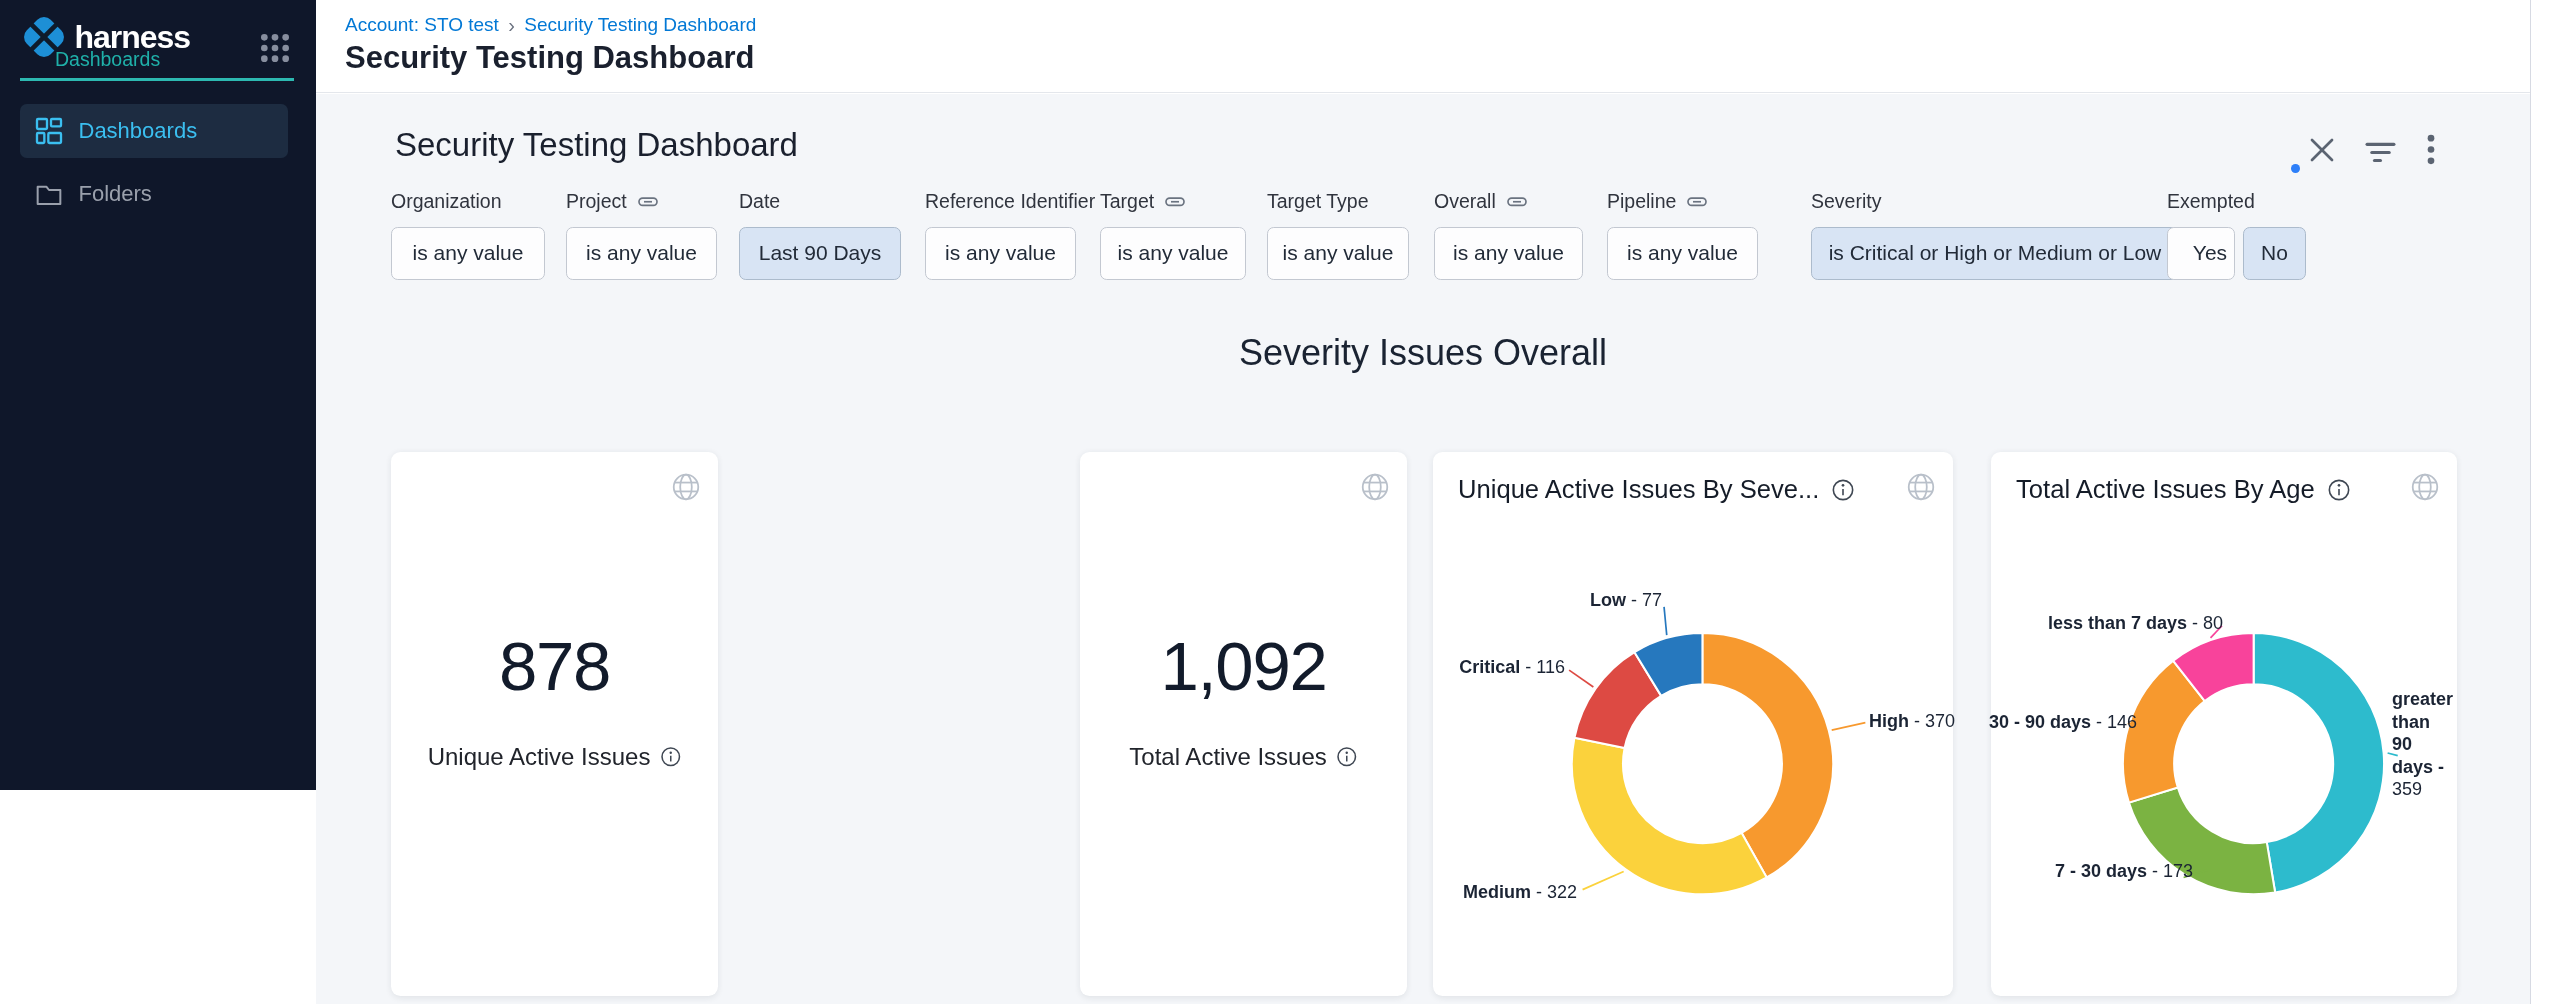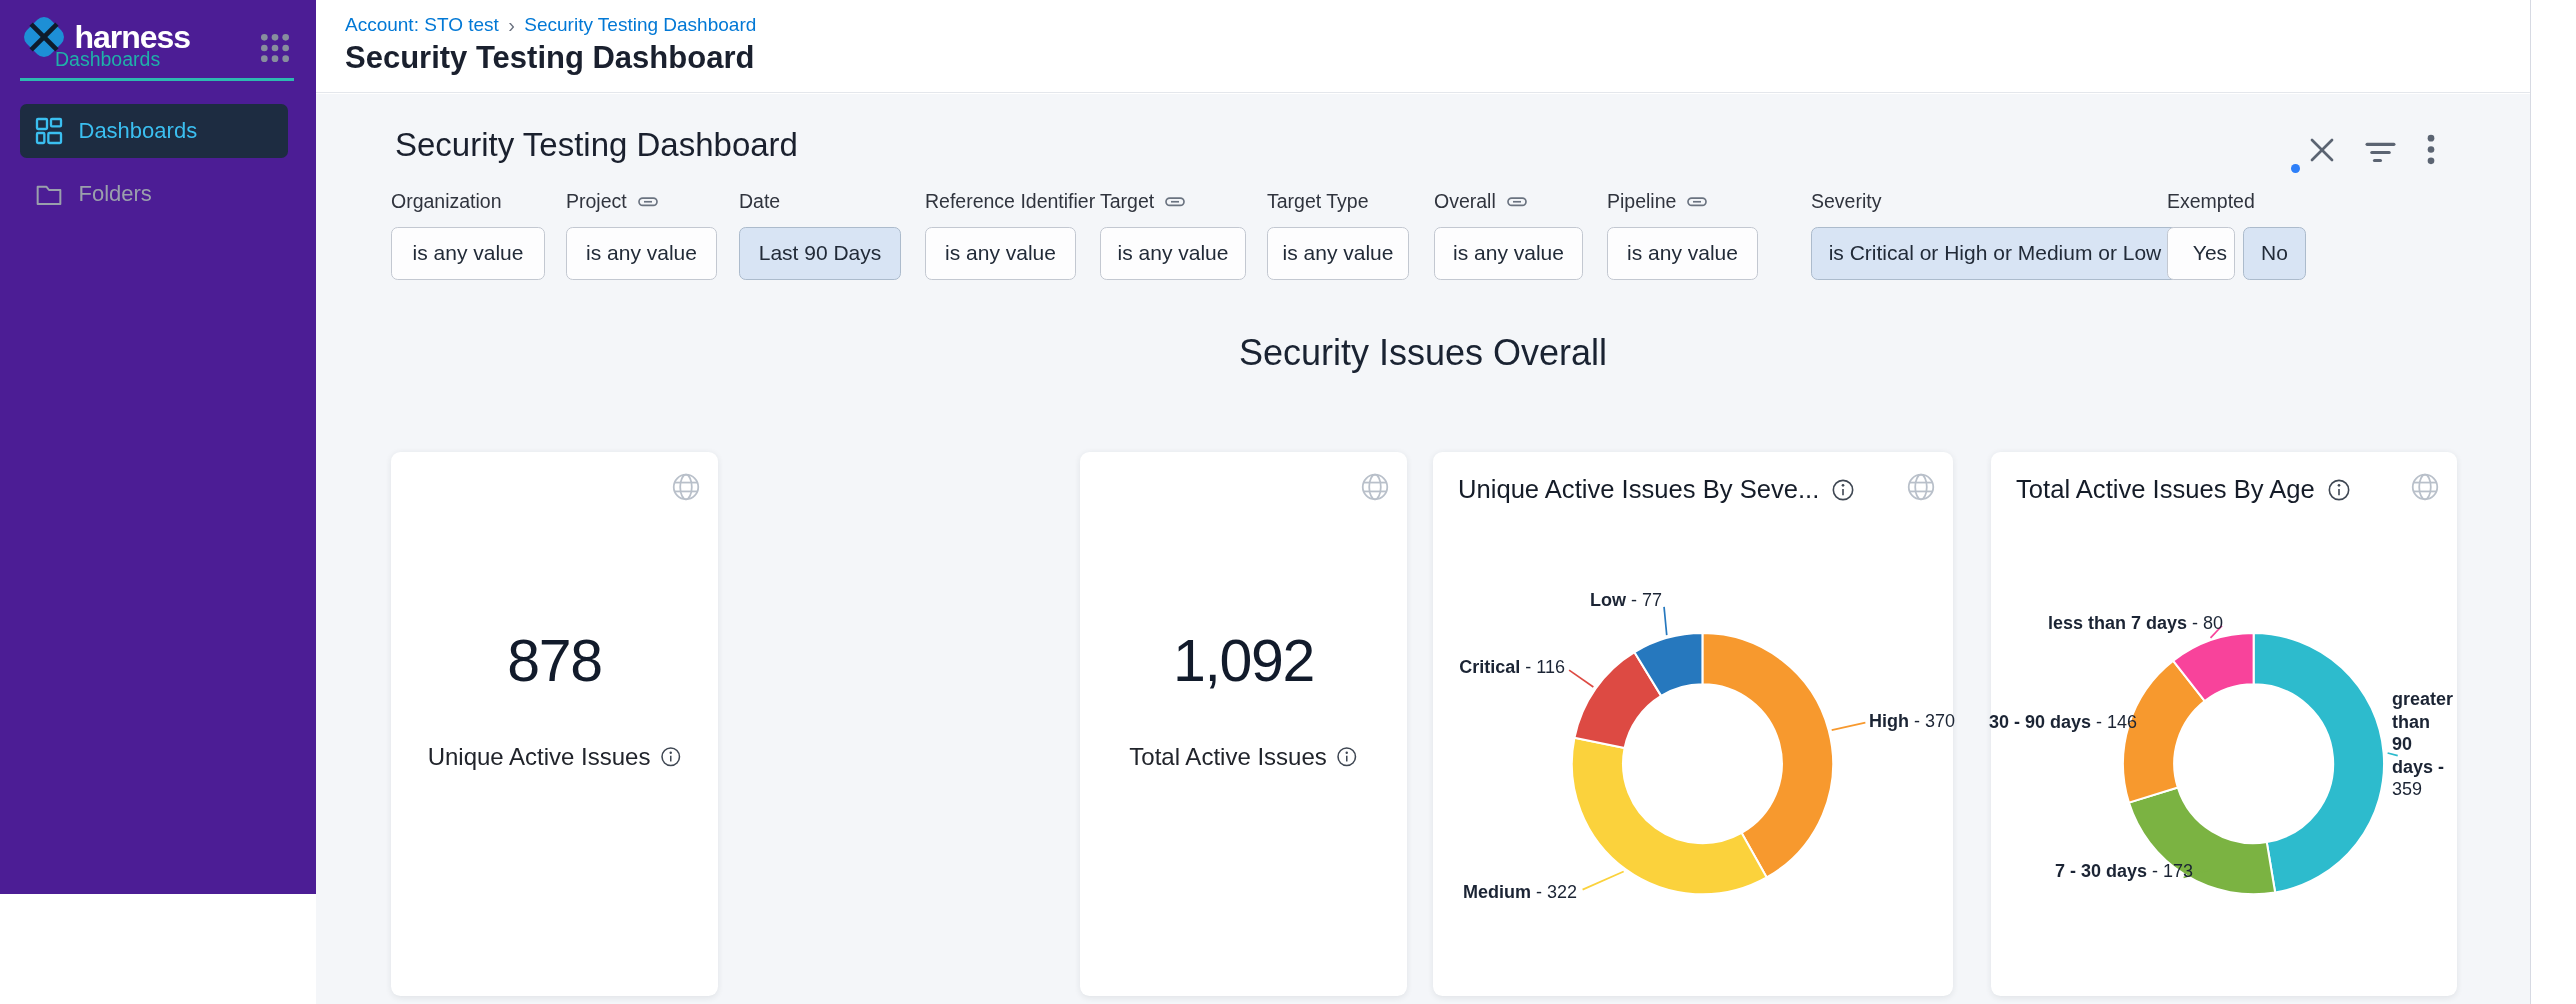--- a/index.html
+++ b/index.html
@@ -1,20 +1,20 @@
 <!DOCTYPE html>
 <html style="font-size:10.8px"><head>
 <meta charset="utf-8">
 <style>
   * { box-sizing: border-box; margin: 0; padding: 0; }
   html, body { width: 2576px; height: 1005px; overflow: hidden; }
   body { font-family: "Liberation Sans", sans-serif; background: #fff; position: relative; }
 
   
-  .sidebar { position: absolute; left: 0; top: 0; width: 316px; height: 894px; background: #4c1d95; }
+  .sidebar { position: absolute; left: 0; top: 0; width: 316px; height: 790px; background: #0f172a; }
   .brand-row { position: absolute; left: 19px; top: 12px; display: flex; align-items: center; }
   .brand-word { color: #fff; font-size: 32px; font-weight: 700; letter-spacing: -1px; margin-left: 5.4px; }
   .product-label { position: absolute; left: 55px; top: 48px; color: #1FB0A9; font-size: 19.5px; font-weight: 500; }
   .teal-rule { position: absolute; left: 20px; top: 78px; width: 274px; height: 3.4px; background: #2DB9B1; }
   .grid-dots { position: absolute; left: 259px; top: 32px; width: 32px; height: 32px; cursor: pointer; }
   .nav-item { position: absolute; left: 19.5px; width: 268px; height: 54px; border-radius: 6.7px;
               display: flex; align-items: center; padding-left: 15px; cursor: pointer; }
   .nav-item.active { background: #1D2C41; top: 104px; }
   .nav-item.plain  { top: 167px; }
   .nav-item .nav-label { font-size: 22px; margin-left: 16px; }
@@ -72,21 +72,21 @@
           box-shadow: 0 1.3px 6.7px rgba(30,40,60,0.09); }
   .card1 { left: 75px;  width: 327px; }
   .card2 { left: 419px;  width: 327px; }
   .card3 { left: 764px; width: 327px; }
   .card4 { left: 1117px; width: 520px; }
   .card5 { left: 1675px; width: 466px; }
 
   .globe { position: absolute; right: 17.5px; top: 20px; }
 
   .stat-num { position: absolute; left: 0; top: 180px; width: 100%; text-align: center;
-              font-size: 59px; letter-spacing: -1.3px; color: #121B2B; line-height: 1; }
+              font-size: 69px; letter-spacing: -1.3px; color: #121B2B; line-height: 1; }
   .stat-label { position: absolute; left: 0; top: 291px; width: 100%; display: flex; justify-content: center;
                 align-items: center; gap: 9.4px; font-size: 24px; color: #21242B; }
 
   .chart-title { position: absolute; left: 25px; top: 23px; display: flex; align-items: center; gap: 12px;
                  font-size: 25.6px; font-weight: 500; color: #151C28; }
   .donut { position: absolute; left: 0; top: 0; }
 
   .dlabel { position: absolute; font-size: 18px; color: #1B2434; white-space: nowrap; line-height: 1.25; }
   .dlabel .b { font-weight: 700; }
   .lbl-low      { right: 291px; top: 137px; }
@@ -251,21 +251,21 @@
     <div class="chip hl">is Critical or High or Medium or Low</div>
   </div>
   <div class="filter f9">
     <div class="filter-label">Exempted</div>
     <div class="chip-pair">
       <div class="chip chip-yes">Yes</div>
       <div class="chip hl chip-no">No</div>
     </div>
   </div>
 
-  <div class="section-heading">Security Issues Overall</div>
+  <div class="section-heading">Severity Issues Overall</div>
 
   <section class="card card1">
     <span class="globe">
       <svg width="30" height="30" viewBox="0 0 44 44" fill="none" stroke="#B9C0CA" stroke-width="2.6">
         <circle cx="22" cy="22" r="18"></circle>
           <ellipse cx="22" cy="22" rx="8.5" ry="18"></ellipse>
         <line x1="5.5" y1="15.5" x2="38.5" y2="15.5"></line>
           <line x1="5.5" y1="28.5" x2="38.5" y2="28.5"></line>
       </svg>
     </span>

